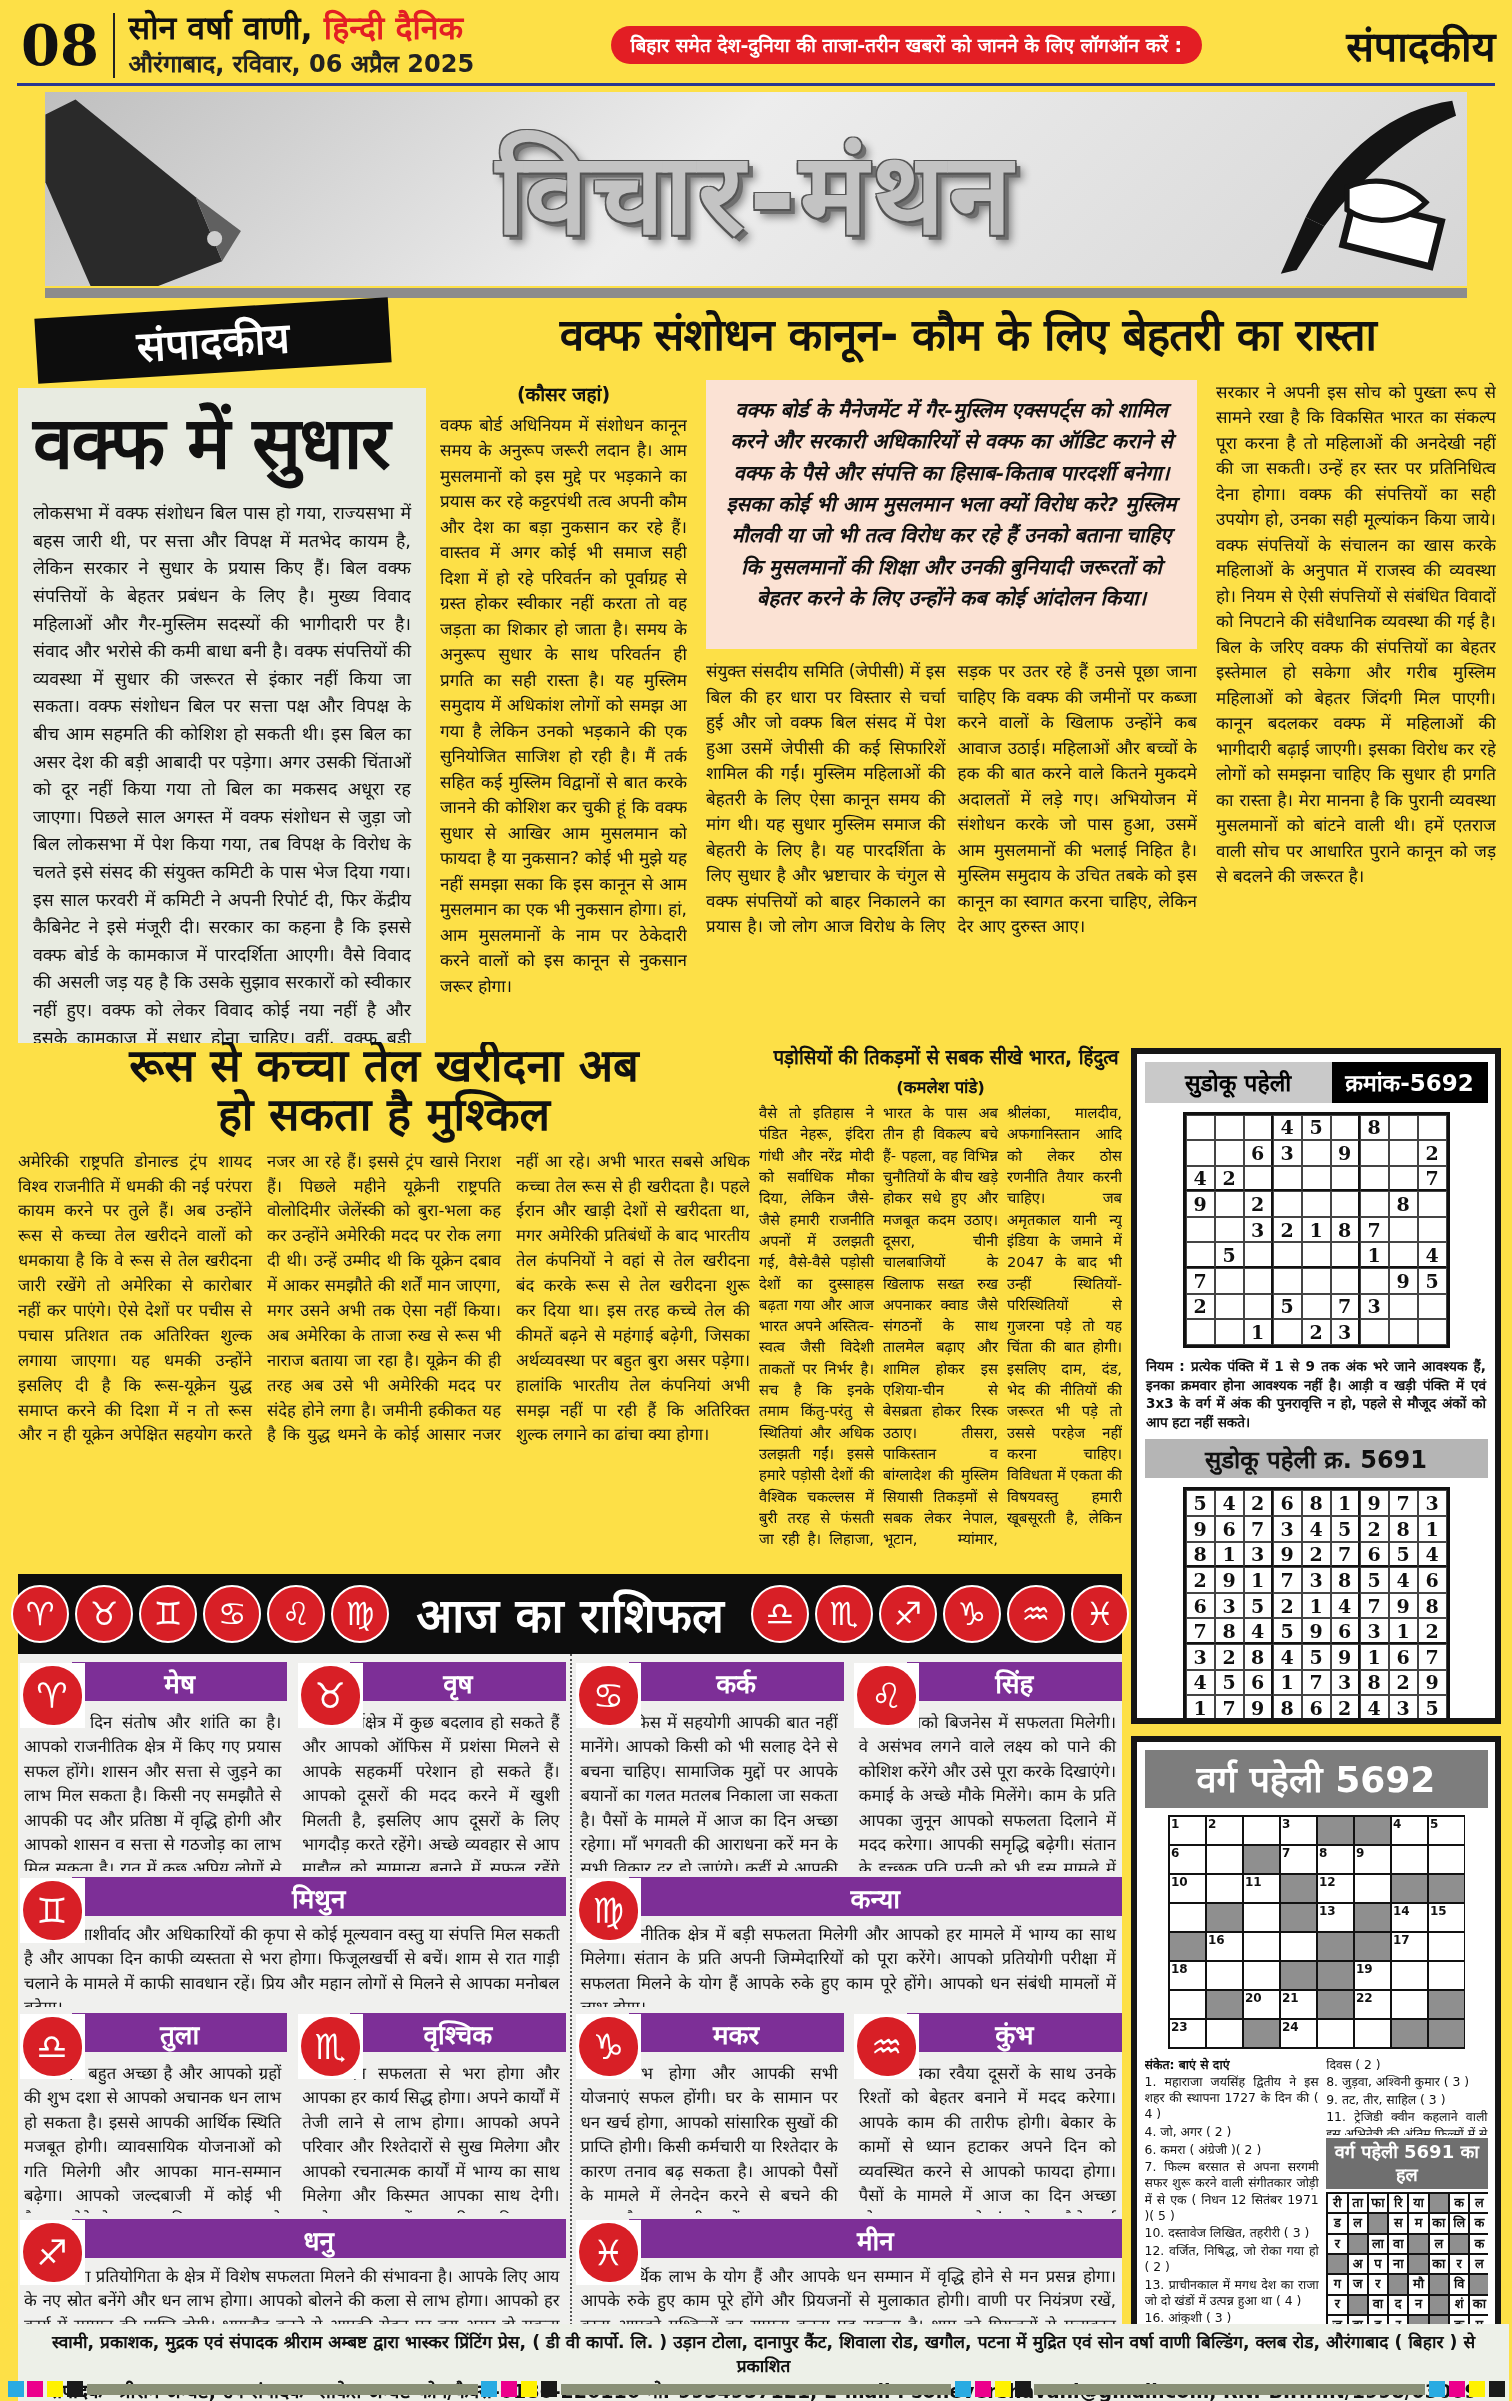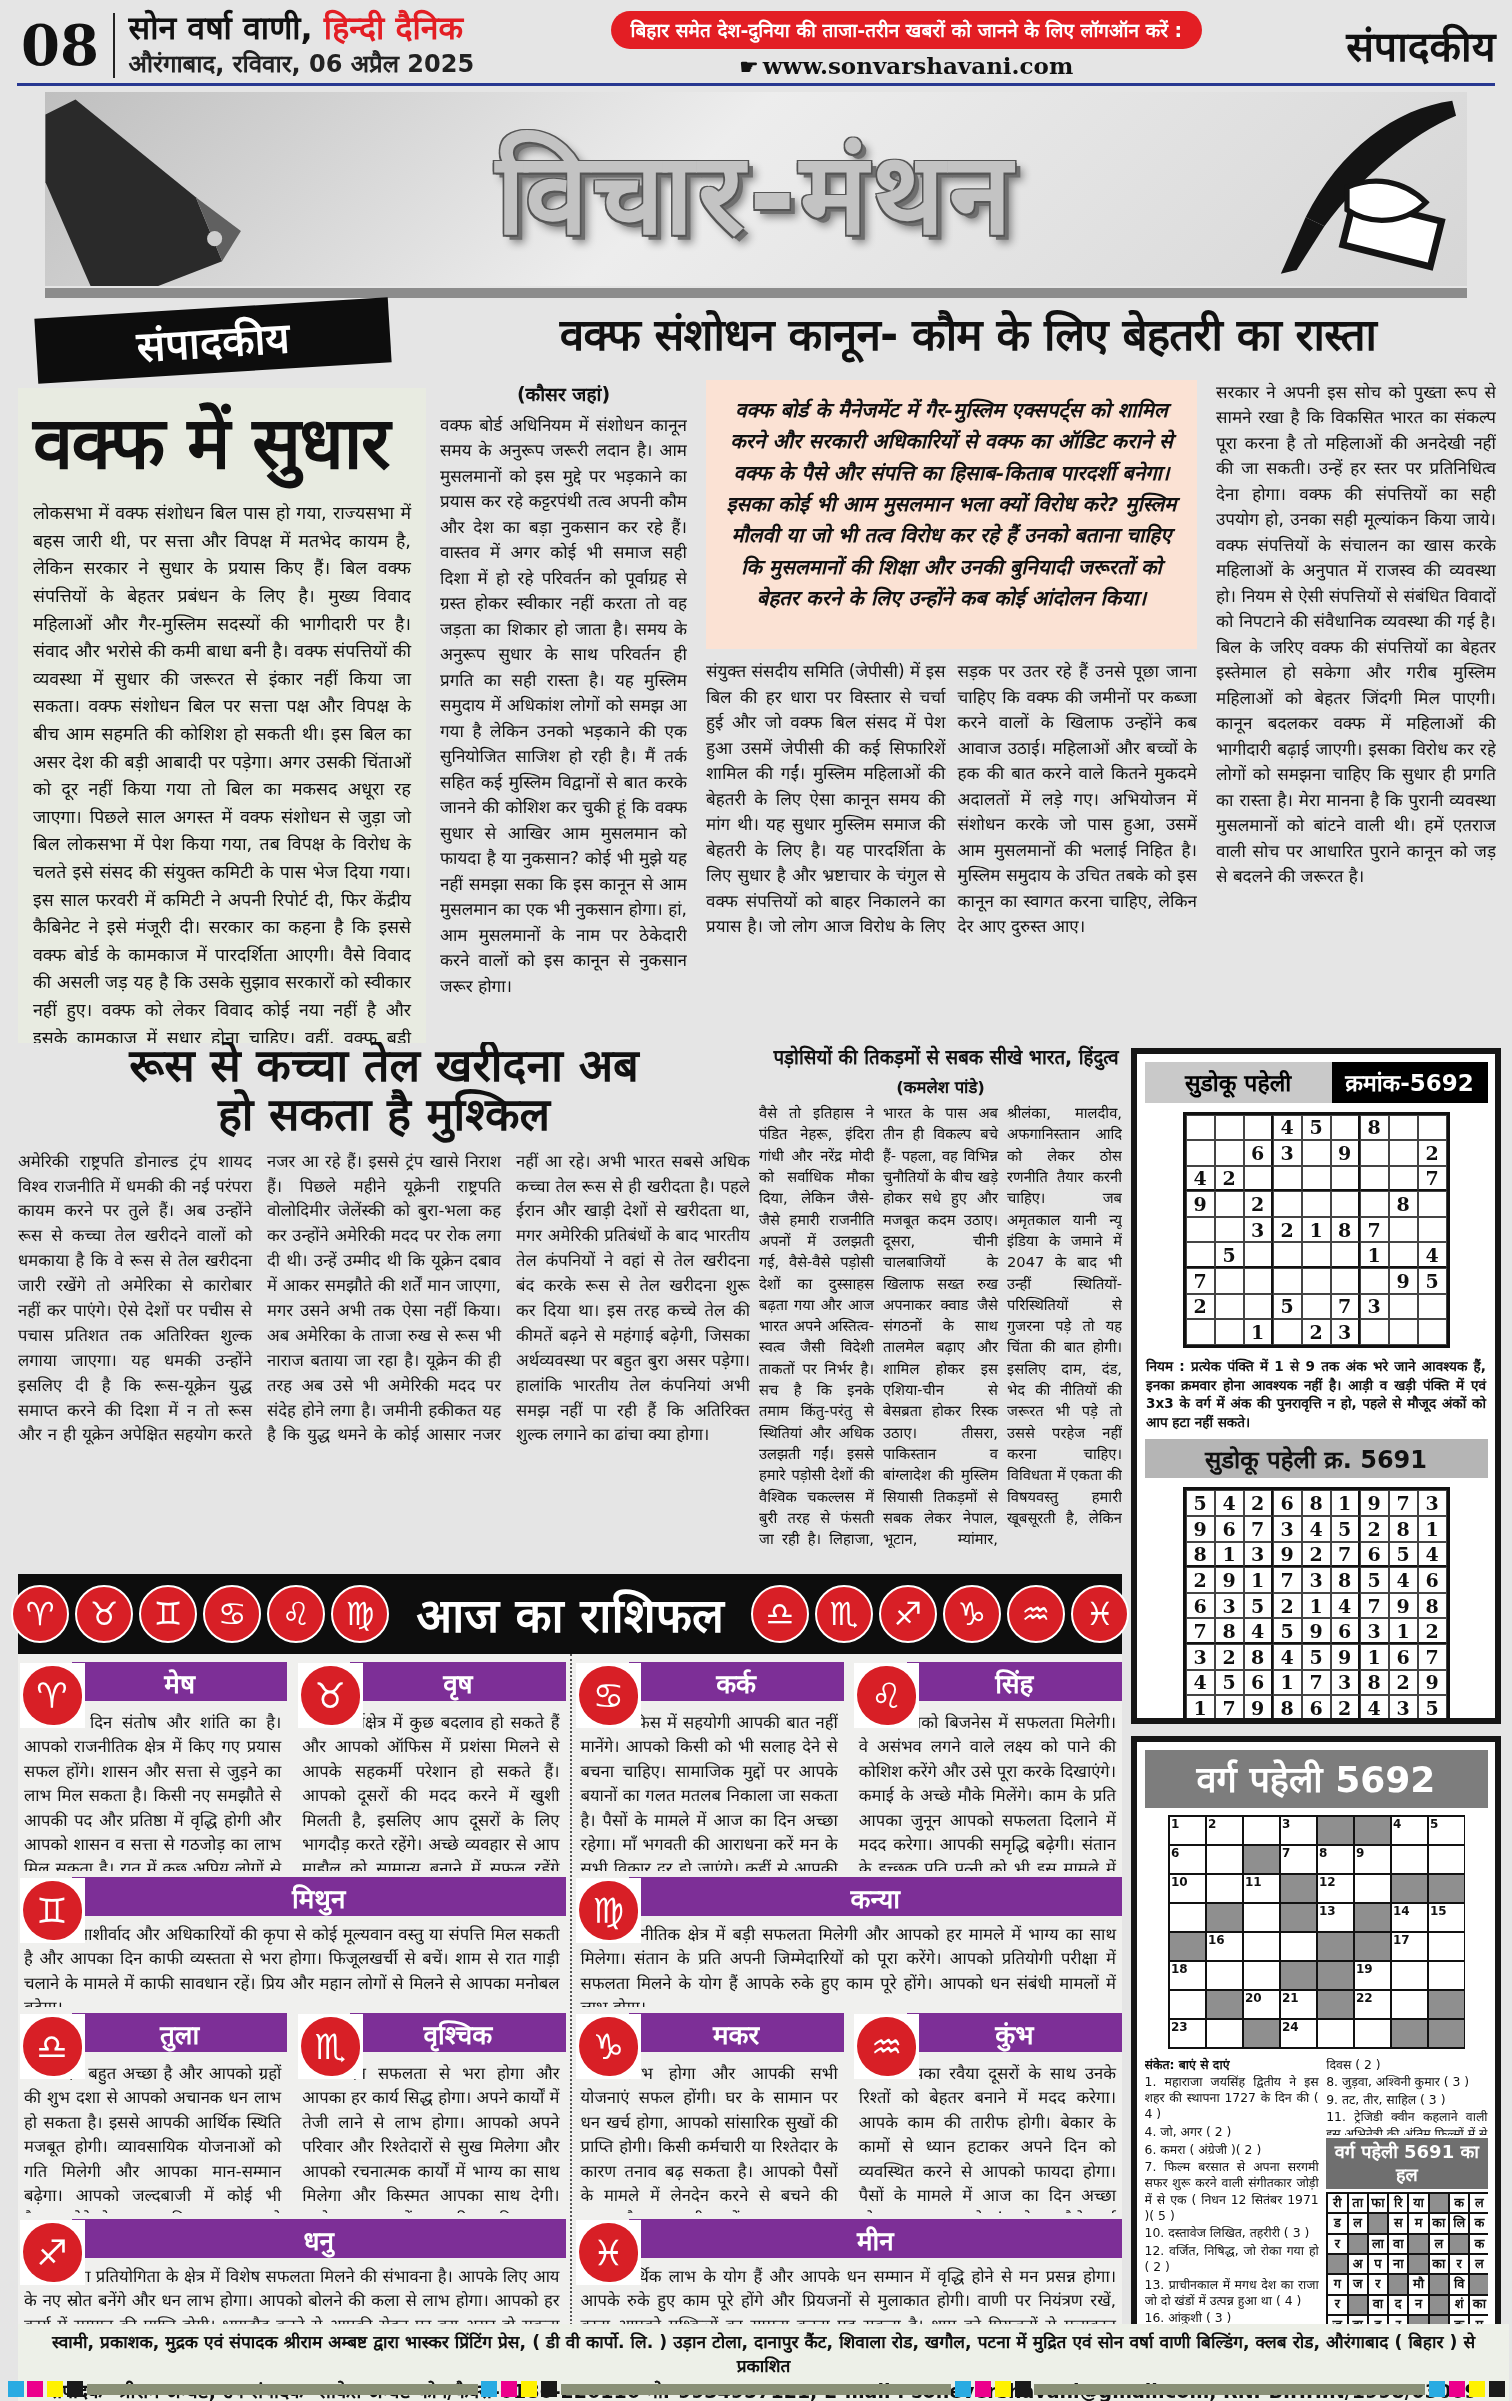--- a/index.html
+++ b/index.html
@@ -1,16 +1,16 @@
 <!DOCTYPE html>
 <html style="font-size:12px"><head>
 <meta charset="utf-8">
 <style>
   html,body{margin:0;padding:0;background:#fff;}
-  .page{position:relative;width:1512px;height:2401px;background:#e5e5e5;overflow:hidden;
+  .page{position:relative;width:1512px;height:2401px;background:#fde047;overflow:hidden;
         font-family:"DejaVu Sans",sans-serif;color:#111;}
   
   .hdr{position:absolute;left:16.6px;top:7.5px;right:16.6px;height:75px;border-bottom:3.8px solid #283891;
        display:flex;align-items:center;}
   .pageno{font-family:"DejaVu Serif",serif;font-size:56px;font-weight:bold;line-height:1;padding:0 13.6px 0 4.5px;}
   .hdr-div{width:2.3px;height:65px;background:#222;margin-right:13.6px;}
   .paper-name{font-size:32px;font-weight:bold;line-height:1.1;white-space:nowrap;}
   .paper-type{color:#e31e24;}
   .dateline{font-size:24px;font-weight:bold;color:#222;white-space:nowrap;}
   .hdr-mid{flex:1;text-align:center;}
@@ -131,21 +131,20 @@
     <div class="hdr-div"></div>
     <div>
       <div class="paper-name">
         <span>सोन वर्षा वाणी,</span>
         <span class="paper-type">हिन्दी दैनिक</span>
       </div>
       <div class="dateline">औरंगाबाद, रविवार, 06 अप्रैल 2025</div>
     </div>
     <div class="hdr-mid">
       <div class="redpill">बिहार समेत देश-दुनिया की ताजा-तरीन खबरों को जानने के लिए लॉगऑन करें :</div>
-      <div class="website"><span class="hand">☛</span><span>www.sonvarshavani.com</span></div>
     </div>
     <div class="section-name">संपादकीय</div>
   </div>
 
   <div class="masthead">
     <svg class="mh-pen" width="249" height="194" viewBox="0 0 330 258">
       <polygon points="0,30 40,10 200,140 235,225 150,258 60,258 0,120" fill="#2a2a2a"></polygon>
       <polygon points="200,140 260,185 235,225" fill="#606060"></polygon>
       <circle cx="225" cy="195" r="10" fill="#cfcfcf"></circle>
     </svg>

